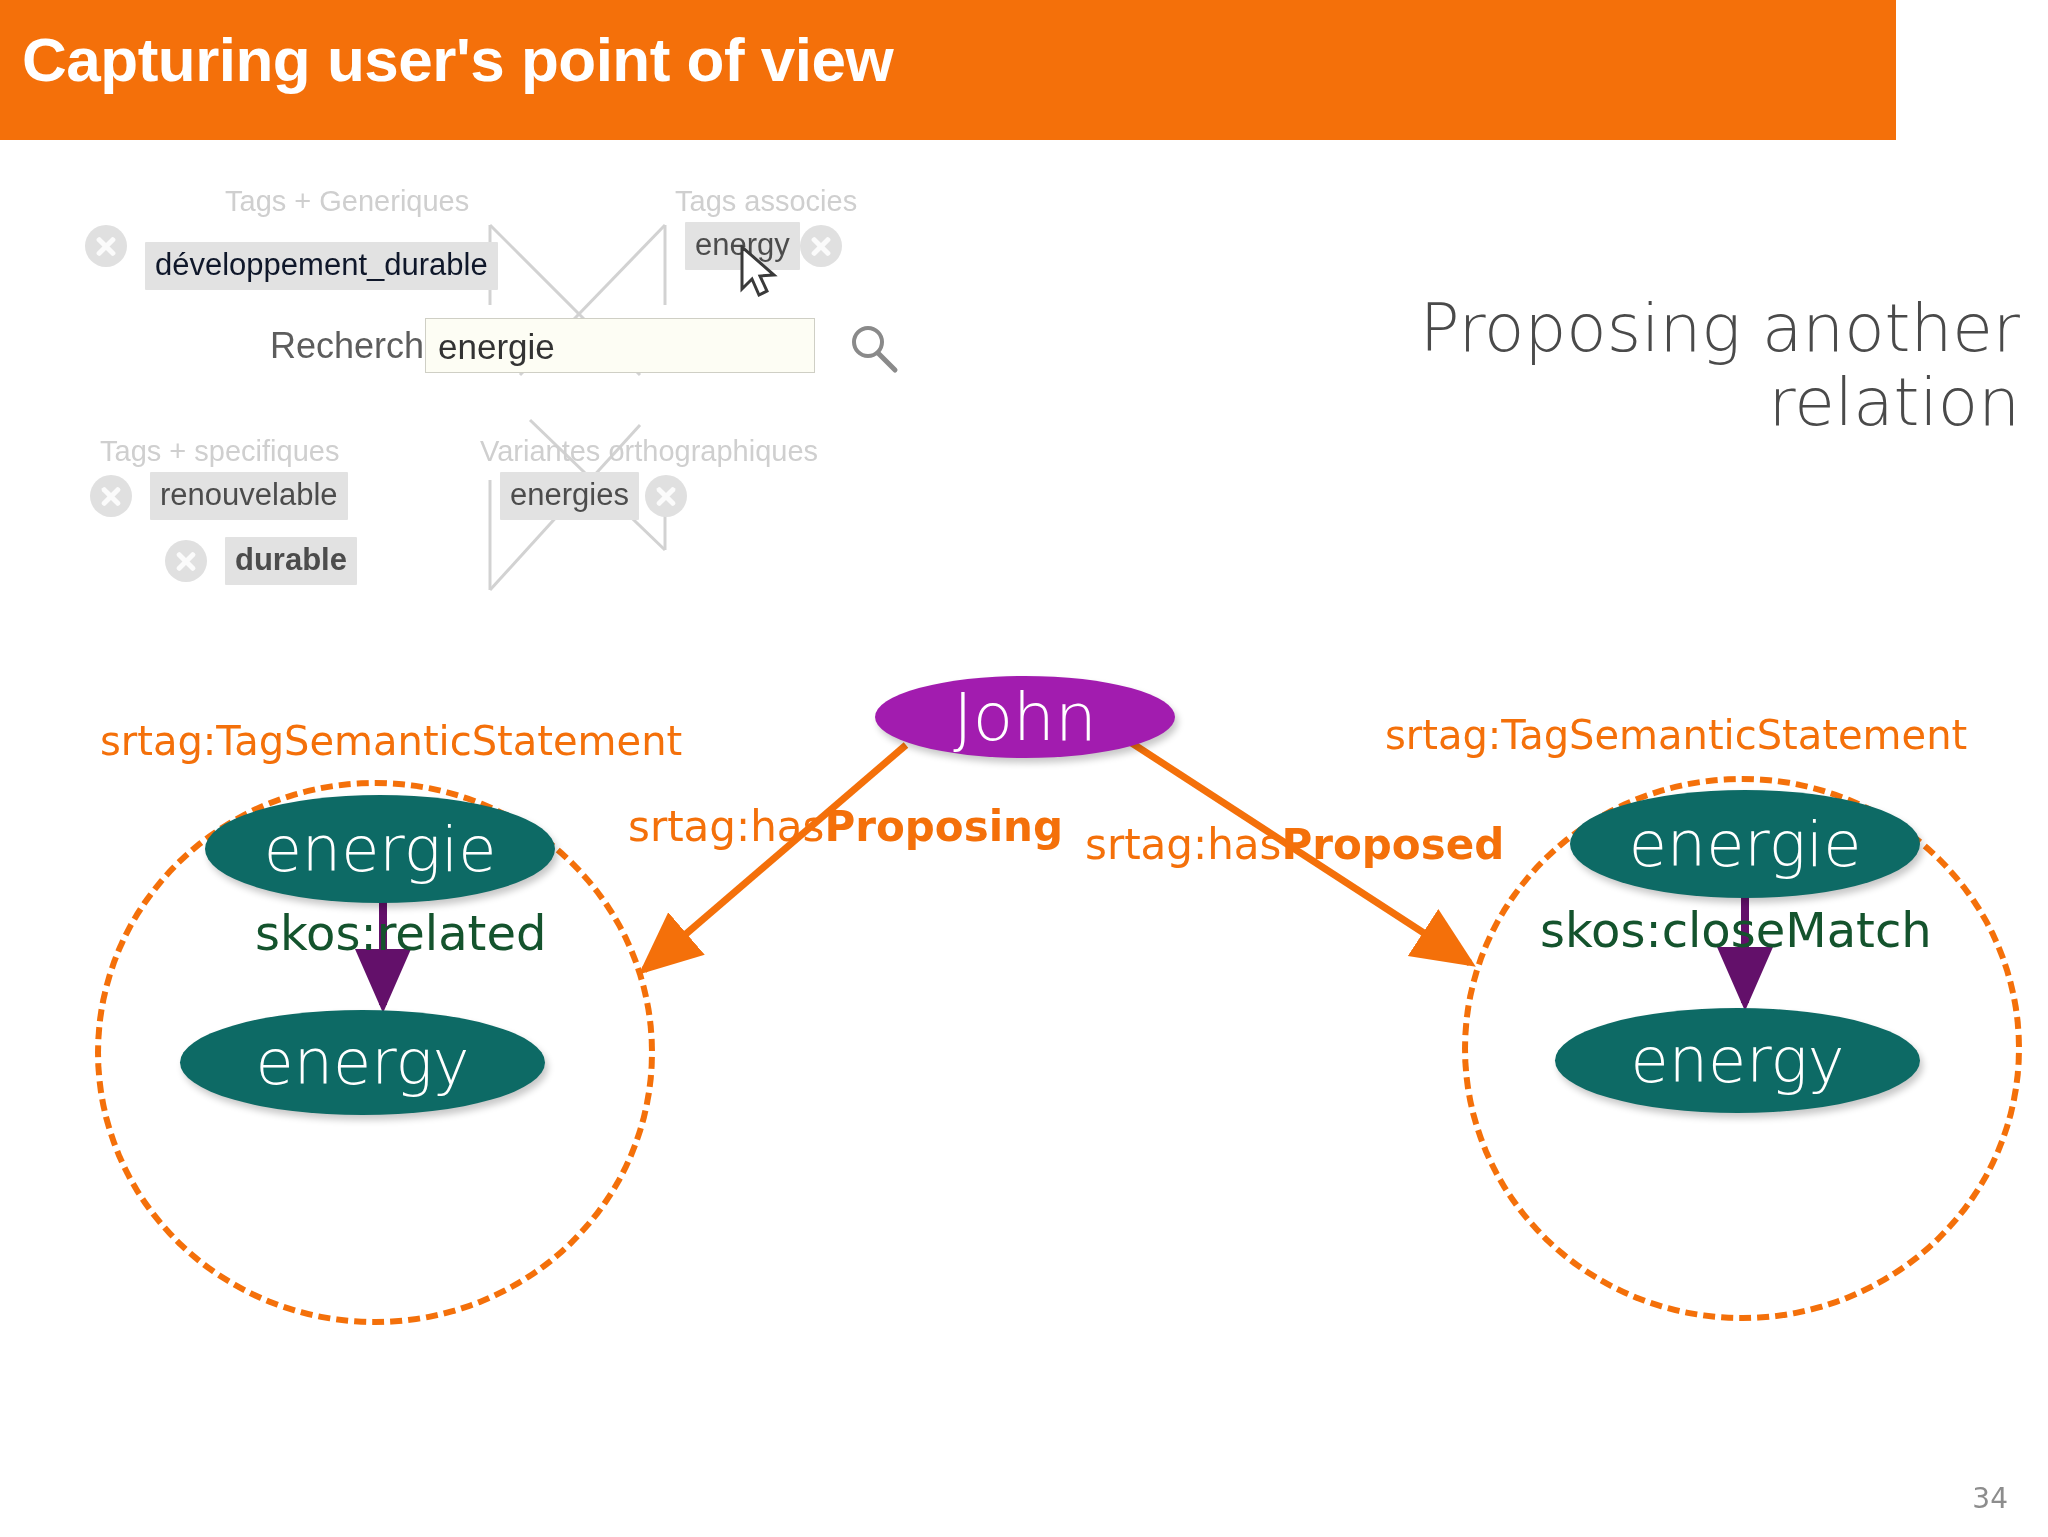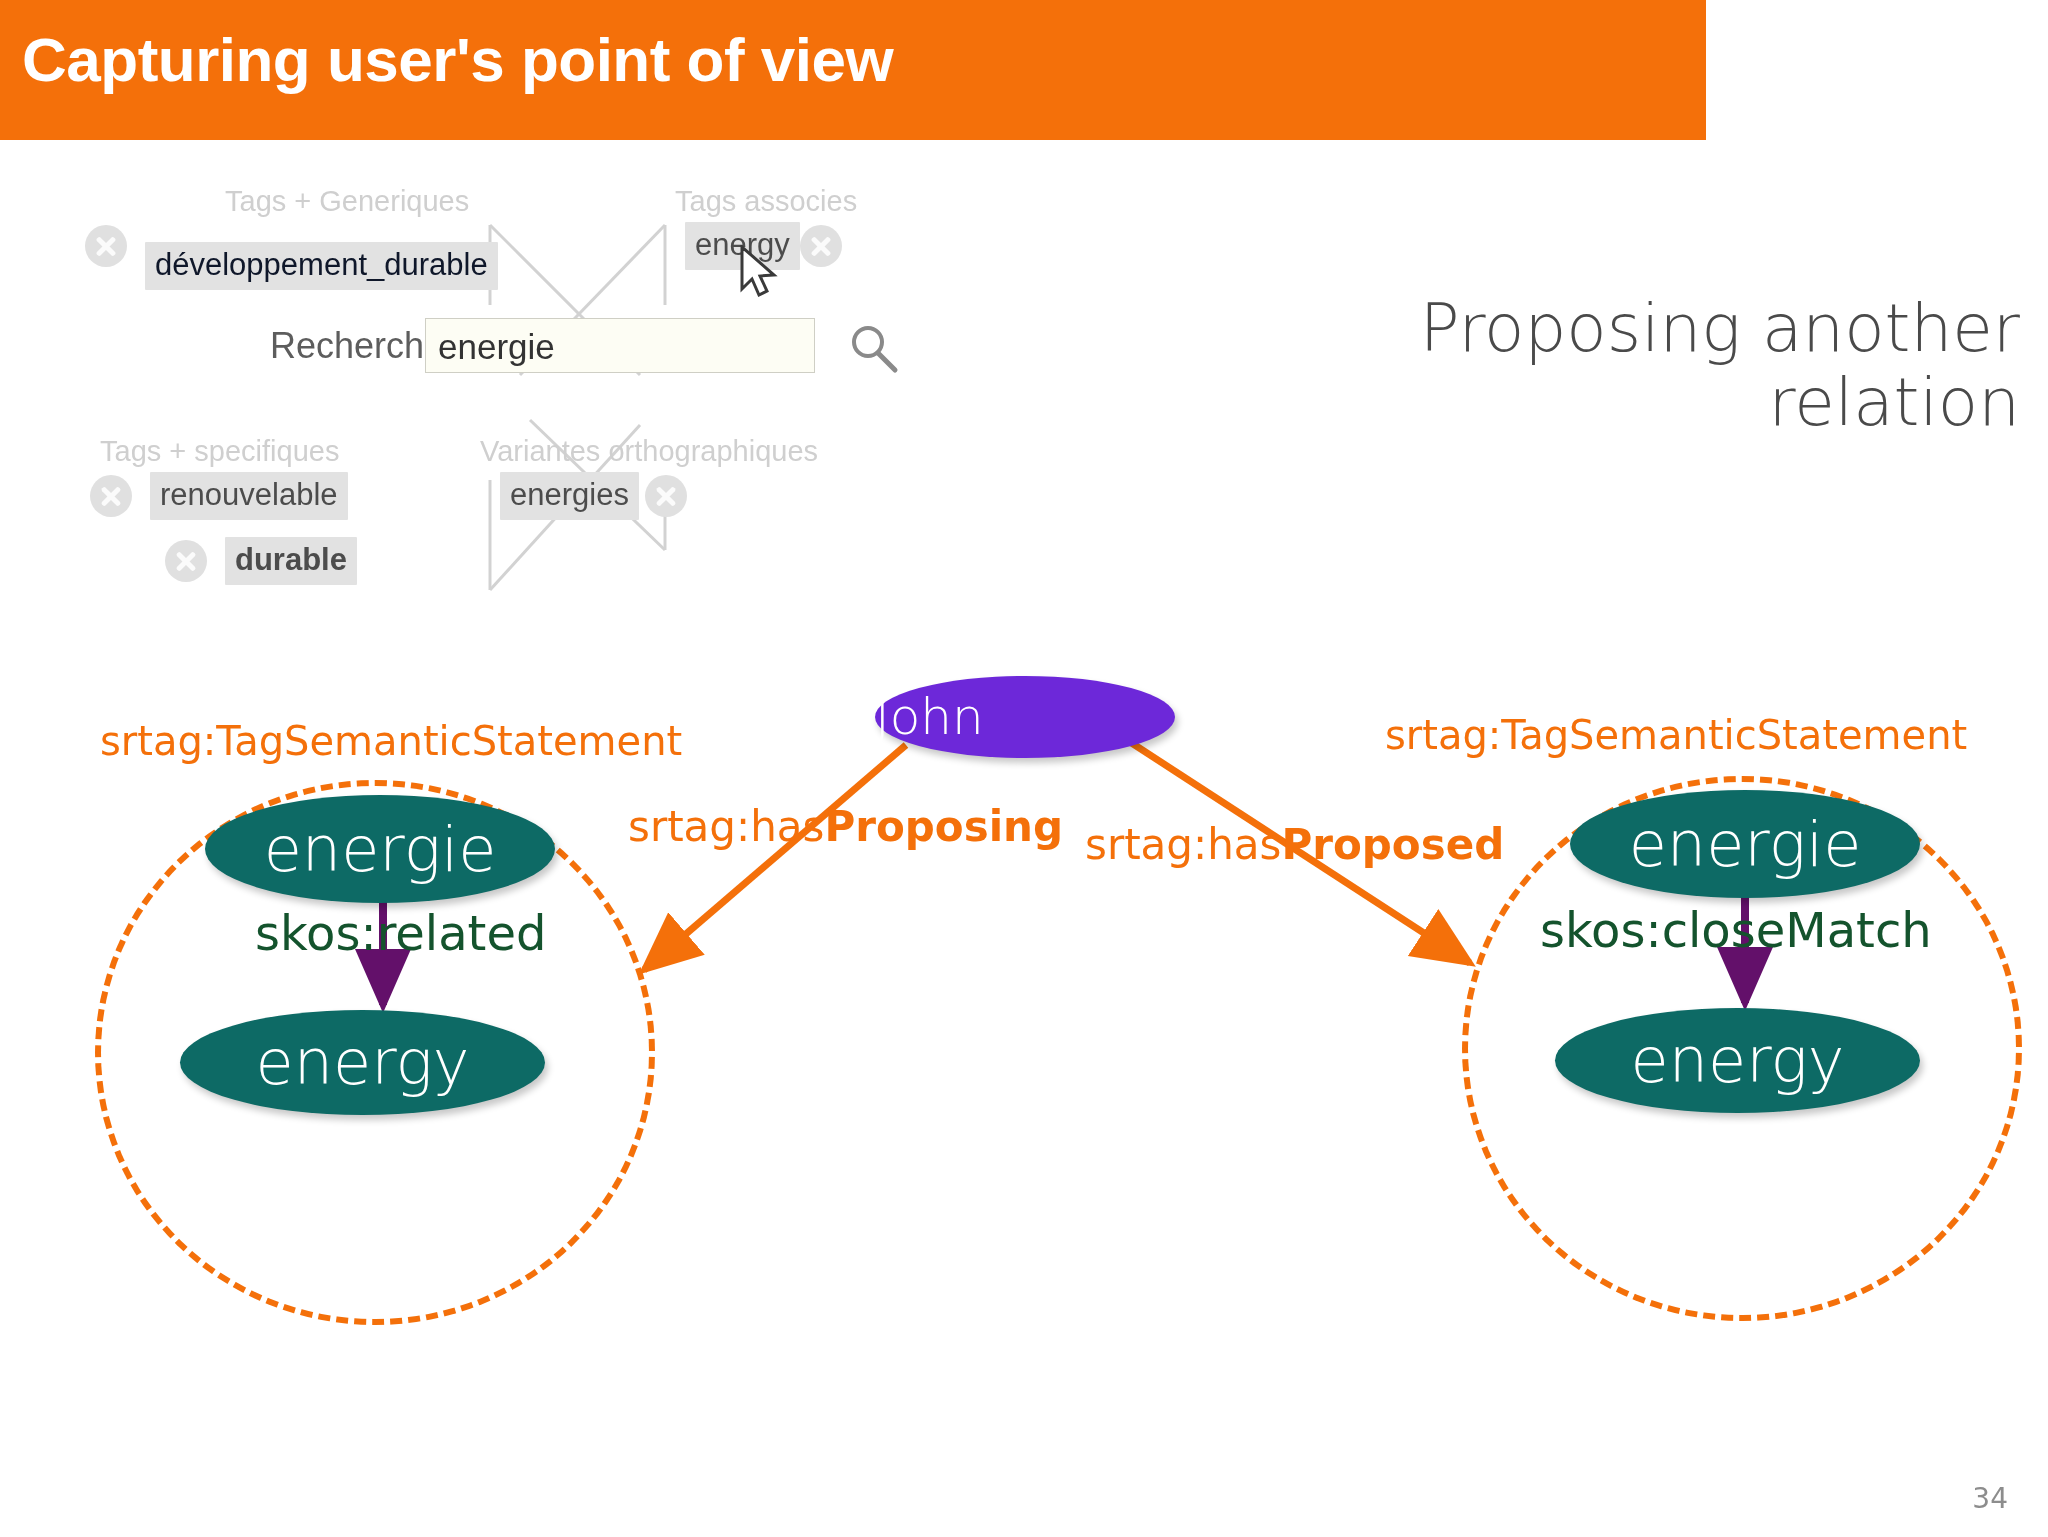--- a/index.html
+++ b/index.html
@@ -13,21 +13,21 @@
     position: relative;
     overflow: hidden;
     font-family: "Liberation Sans", sans-serif;
     color: #3f3f3f;
   }
 
   
   #title-bar {
     position: absolute;
     left: 0; top: 0;
-    width: 1706px;
+    width: 1896px;
     height: 140px;
     background: #F4700A;
   }
   #title-text {
     position: absolute;
     left: 22px;
     top: 24px;
     font-size: 62px;
     font-weight: bold;
     color: #FFFFFF;
@@ -144,26 +144,27 @@
     display: flex;
     align-items: center;
     justify-content: center;
     font-size: 62px;
     font-family: "DejaVu Sans", sans-serif;
     font-weight: 300;
     box-shadow: 3px 5px 7px rgba(0,0,0,0.22);
   }
   .ellipse-orange {
     position: absolute;
-    background: #6d28d9;
+    background: #a21caf;
     border-radius: 50%;
     color: #ffffff;
     display: flex;
     align-items: center;
-    font-size: 50px;
+    justify-content: center;
+    font-size: 66px;
     font-family: "DejaVu Sans", sans-serif;
     font-weight: 300;
     box-shadow: 3px 5px 7px rgba(0,0,0,0.22);
   }
   .dashed-circle {
     position: absolute;
     border: 6px dashed #F4700A;
     border-radius: 50%;
     box-sizing: border-box;
   }

